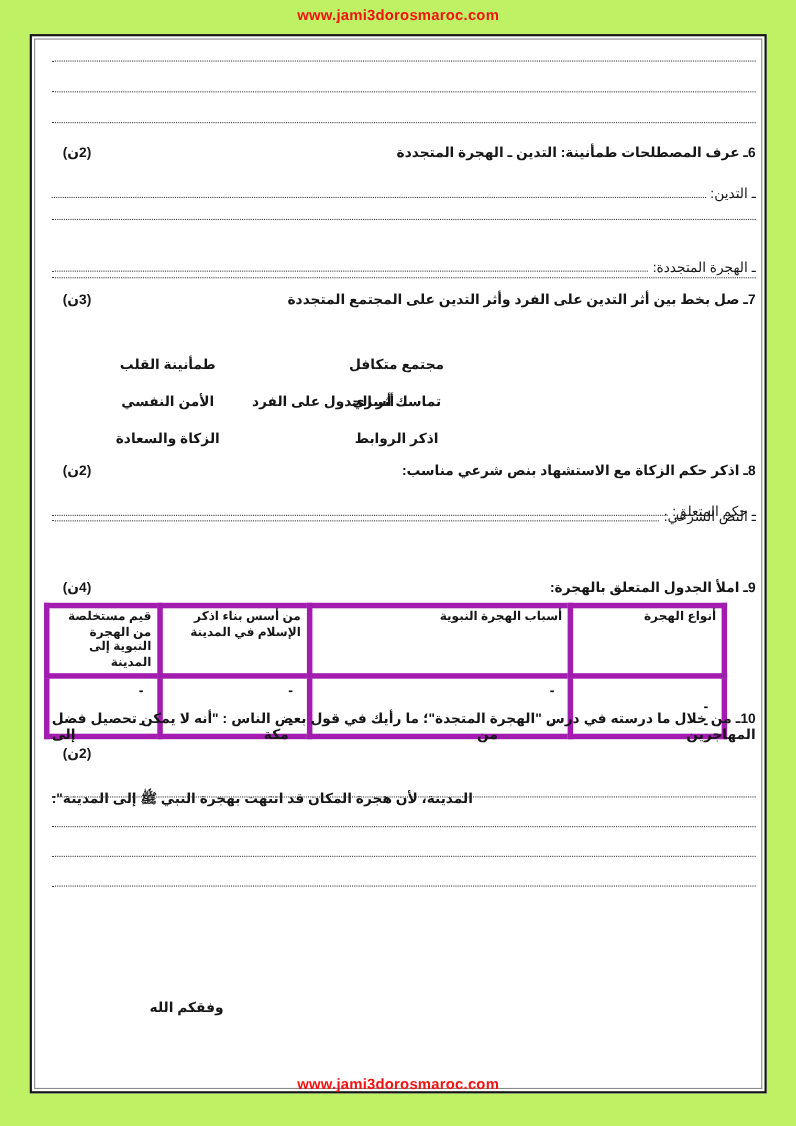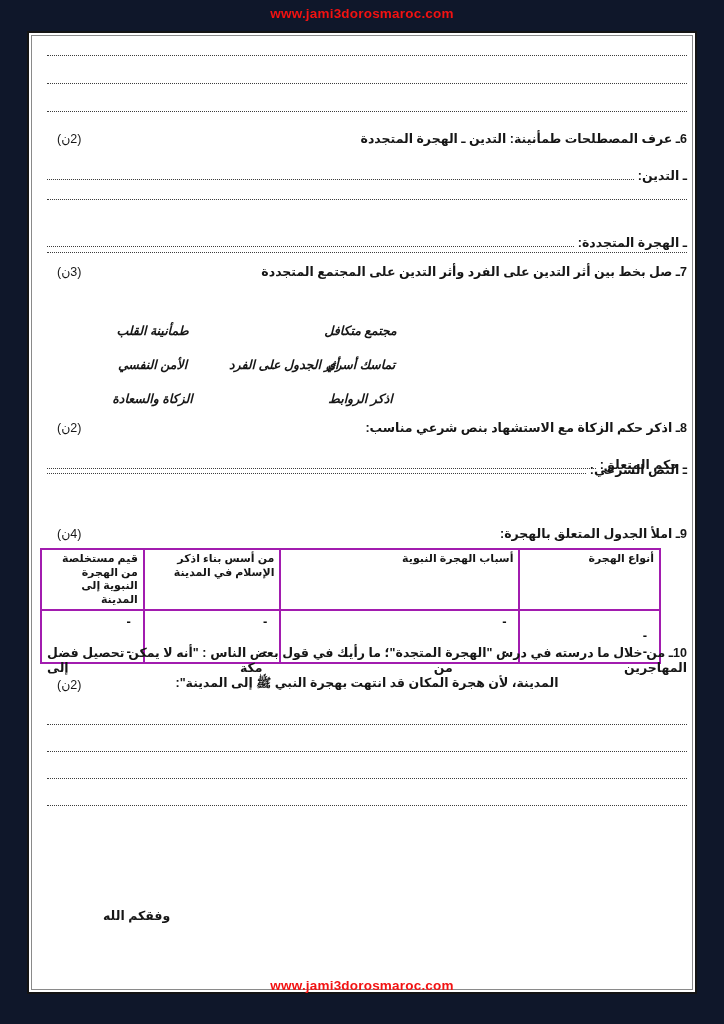--- a/index.html
+++ b/index.html
@@ -1,21 +1,21 @@
 <!DOCTYPE html>
 <html lang="ar"><head>
 <meta charset="utf-8">
 <style>
   * { box-sizing: border-box; margin: 0; padding: 0; }
   body {
     background: #ffffff;
     font-family: "Liberation Sans", "DejaVu Sans", sans-serif;
     width: 724px; height: 1024px; position: relative; overflow: hidden;
   }
-  .canvas { position: absolute; left: 0; top: 0; width: 724px; height: 1024px; background: #0f172a; }
+  .canvas { position: absolute; left: 0; top: 0; width: 724px; height: 1024px; background: #bef264; }
   .site-url {
     position: absolute; left: 0; width: 100%; text-align: center;
     color: #f21212; font-weight: 700; font-size: 13.5px; letter-spacing: 0.2px;
   }
   .site-url.top { top: 6px; }
   .frame {
     position: absolute; left: 27px; top: 31px; width: 670px; height: 963px;
     border: 2px solid #141414; background: #fff;
   }
   .frame-inner {
@@ -24,59 +24,59 @@
   .dotline {
     position: absolute; left: 18px; width: 640px; height: 0;
     border-top: 1.5px dotted #3d3d3d;
   }
   .qheader {
     position: absolute; left: 18px; width: 640px; direction: rtl; text-align: right;
     font-weight: 700; font-size: 12.5px; color: #161616; white-space: nowrap;
   }
   .points {
     position: absolute; left: 10px; top: 0; direction: rtl;
-    font-weight: 400; font-size: 12.5px; color: #161616;
+    font-weight: 700; font-size: 12.5px; color: #161616;
   }
   .ans-row {
     position: absolute; left: 18px; width: 640px; height: 20px;
     display: flex; direction: rtl; align-items: flex-end;
   }
   .ans-row .lbl {
-    font-weight: 700; font-size: 12.5px; color: #161616; white-space: nowrap;
+    font-weight: 400; font-size: 12.5px; color: #161616; white-space: nowrap;
     padding-left: 4px;
   }
   .ans-row .dots {
     flex: 1; height: 0; border-top: 1.5px dotted #3d3d3d; margin-bottom: 3px;
   }
   .match-col { position: absolute; top: 290px; }
   .match-col .slot {
     height: 34px; text-align: center; font-weight: 700; font-size: 12.5px;
-    color: #161616; white-space: nowrap; font-style: italic;
+    color: #161616; white-space: nowrap;
   }
   .q9table {
     position: absolute; left: 11px; top: 515px; width: 621px;
     border-collapse: collapse; direction: rtl;
   }
-  .q9table th, .q9table td { border: 2px solid #a21caf; }
+  .q9table th, .q9table td { border: 5px solid #a21caf; }
   .q9table th {
     font-weight: 700; font-size: 11px; line-height: 13.5px; color: #161616;
     text-align: right; vertical-align: top; padding: 2px 5px 3px 3px; height: 31px;
   }
   .q9table td { height: 53px; vertical-align: top; }
   .dashcell { display: flex; flex-direction: column; padding: 4px 12px 2px 4px; }
   .dashcell span { font-weight: 700; font-size: 13px; line-height: 14px; color: #111; text-align: right; }
   .dashcell.spread span + span { margin-top: 16px; }
   .dashcell.mid { padding-top: 18px; }
   .dashcell.mid span + span { margin-top: 2px; }
   .q10line {
     position: absolute; left: 18px; width: 640px; direction: rtl;
     font-weight: 700; font-size: 12.5px; color: #161616;
   }
   .q10line.justify { text-align: justify; text-align-last: justify; }
-  .q10line.right { text-align: center; }
+  .q10line.right { text-align: left; margin-top: 43px; }
   .closing {
     position: absolute; font-weight: 700; font-size: 12.5px; color: #161616; direction: rtl;
   }
   .site-url.bottom { position: absolute; top: 945px; left: 0; width: 100%; }
 </style>
 </head>
 <body>
 
 <div class="canvas">
 
@@ -188,18 +188,18 @@
 
     <div class="q10line justify" style="top:612px">10ـ من خلال ما درسته في درس "الهجرة المتجدة"؛ ما رأيك في قول بعض الناس : "أنه لا يمكن تحصيل فضل المهاجرين من مكة إلى</div>
     <div class="q10line right" style="top:642px">المدينة، لأن هجرة المكان قد انتهت بهجرة النبي ﷺ إلى المدينة":</div>
     <span class="points" style="top:644px;left:28px">(2ن)</span>
 
     <div class="dotline" style="top:691px"></div>
     <div class="dotline" style="top:718px"></div>
     <div class="dotline" style="top:745px"></div>
     <div class="dotline" style="top:772px"></div>
 
-    <div class="closing" style="top:875px;left:74px">وفقكم الله</div>
+    <div class="closing" style="top:875px;left:107px">وفقكم الله</div>
 
     <div class="site-url bottom">www.jami3dorosmaroc.com</div>
   </div>
 
 </div>
 
 </body></html>

